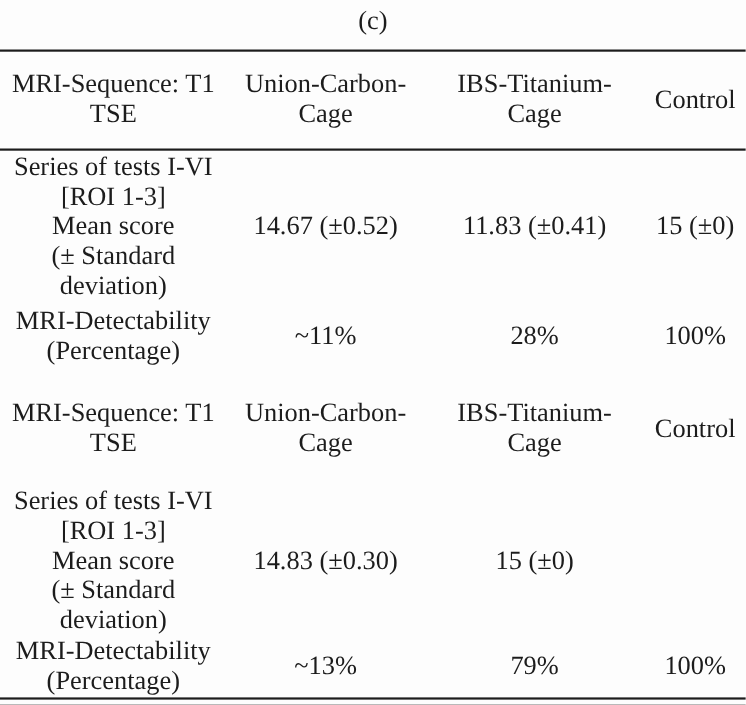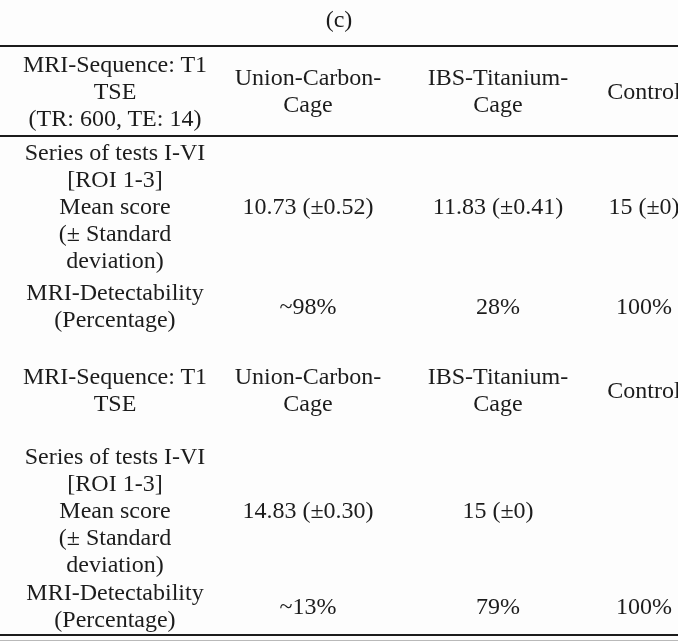--- a/index.html
+++ b/index.html
@@ -31,21 +31,20 @@
   .tbl{
     width:678px;
     border-top:2px solid var(--ink);
     border-bottom:2px solid var(--ink);
   }
   .grid-row{
     display:grid;
     grid-template-columns:206px 180px 200px 92px;
     align-items:center;
     box-sizing:border-box;
-    padding-left:12px;
   }
   .cell{
     text-align:center;
     font-size:24px;
     line-height:27px;
   }
   .h-header1{height:90px;border-bottom:2px solid var(--ink);}
   .h-mean1{height:138px;}
   .h-detect1{height:62px;}
   .h-header2{height:106px;}
@@ -58,21 +57,20 @@
 <div class="page">
 
   <div class="caption">(c)</div>
 
   <div class="tbl">
 
     <div class="grid-row h-header1">
       <div class="cell">
         <div>MRI-Sequence: T1</div>
         <div>TSE</div>
-        <div>(TR: 600, TE: 14)</div>
       </div>
       <div class="cell">
         <div>Union-Carbon-</div>
         <div>Cage</div>
       </div>
       <div class="cell">
         <div>IBS-Titanium-</div>
         <div>Cage</div>
       </div>
       <div class="cell">
@@ -81,31 +79,31 @@
     </div>
 
     <div class="grid-row h-mean1">
       <div class="cell">
         <div>Series of tests I-VI</div>
         <div>[ROI 1-3]</div>
         <div>Mean score</div>
         <div>(± Standard</div>
         <div>deviation)</div>
       </div>
-      <div class="cell">10.73 (±0.52)</div>
+      <div class="cell">14.67 (±0.52)</div>
       <div class="cell">11.83 (±0.41)</div>
       <div class="cell">15 (±0)</div>
     </div>
 
     <div class="grid-row h-detect1">
       <div class="cell">
         <div>MRI-Detectability</div>
         <div>(Percentage)</div>
       </div>
-      <div class="cell">~98%</div>
+      <div class="cell">~11%</div>
       <div class="cell">28%</div>
       <div class="cell">100%</div>
     </div>
 
     <div class="grid-row h-header2">
       <div class="cell">
         <div>MRI-Sequence: T1</div>
         <div>TSE</div>
       </div>
       <div class="cell">

